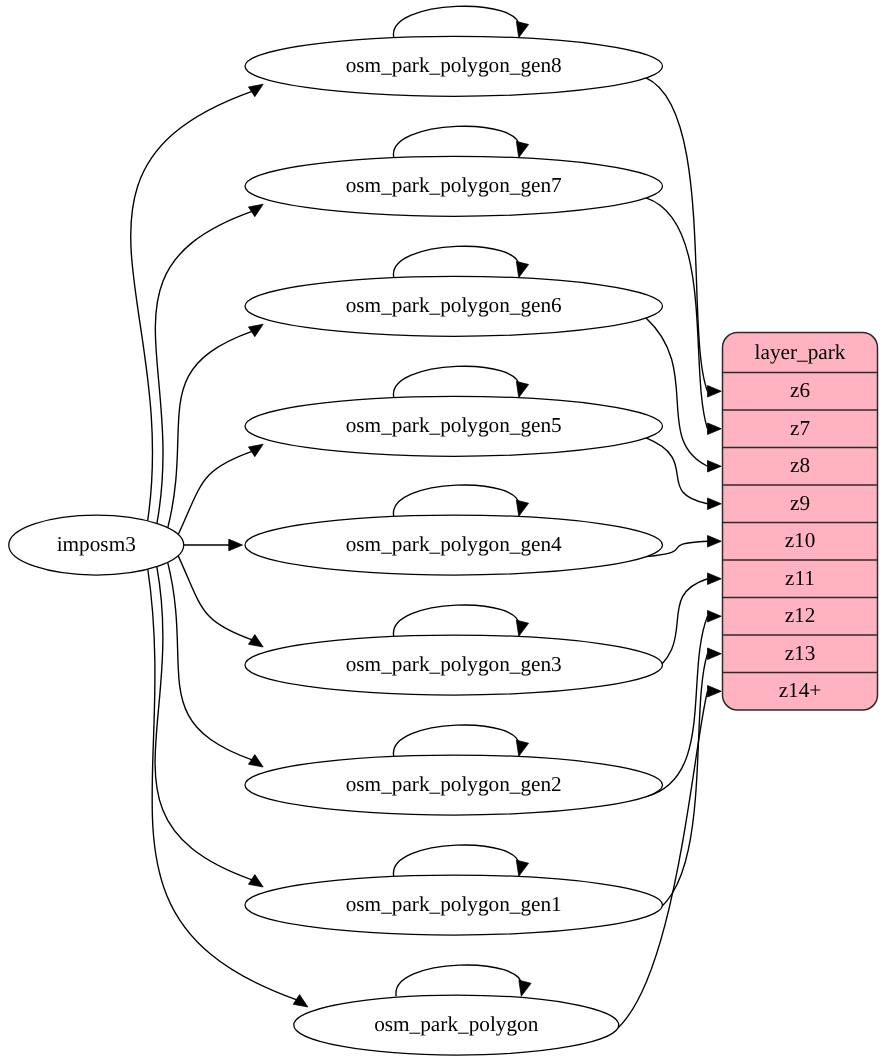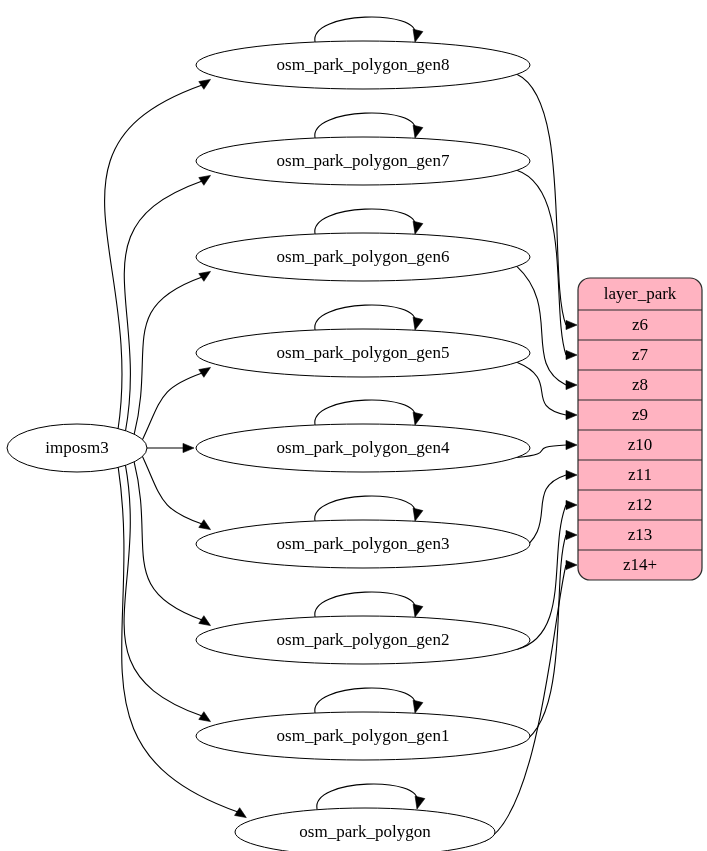--- a/index.html
+++ b/index.html
@@ -10,21 +10,20 @@
   body {
     width: 707px;
     height: 851px;
     font-family: "Liberation Serif", "DejaVu Serif", serif;
     overflow: hidden;
   }
   #graph-root {
     position: relative;
     width: 707px;
     height: 687px;
-    margin-top: 12px;
   }
   svg.graph {
     display: block;
     width: 707px;
     height: 851px;
   }
   .node-ellipse {
     fill: #ffffff;
     stroke: #000000;
     stroke-width: 1;

